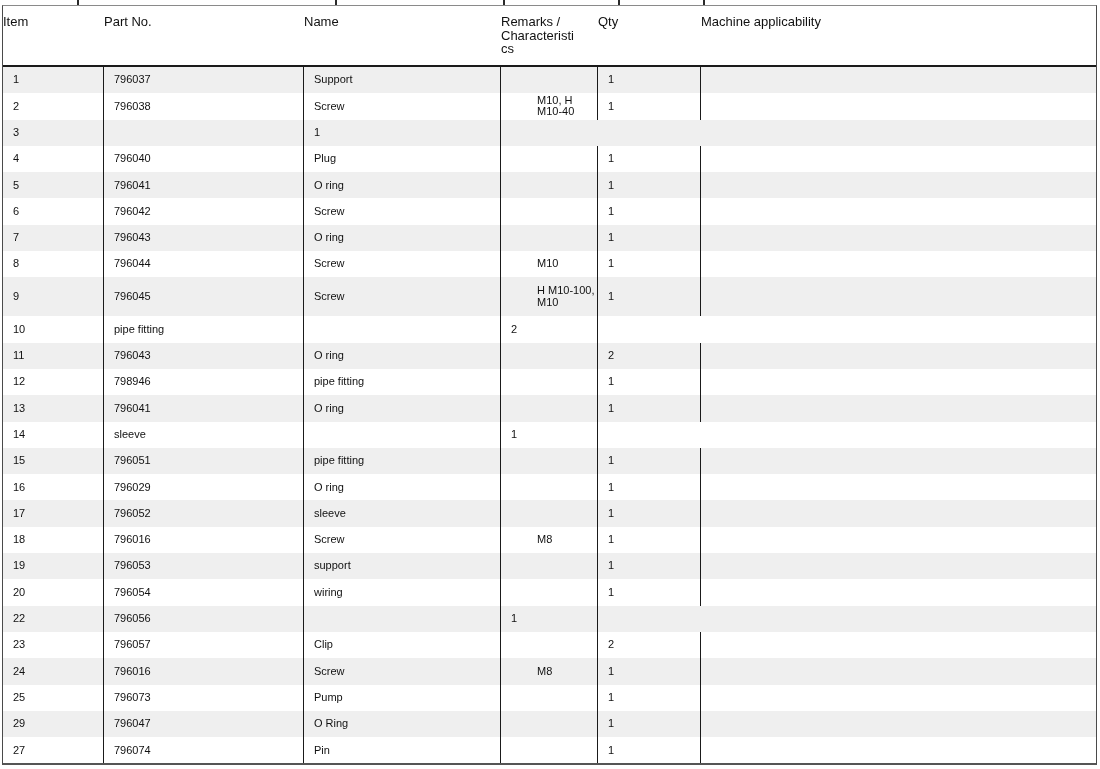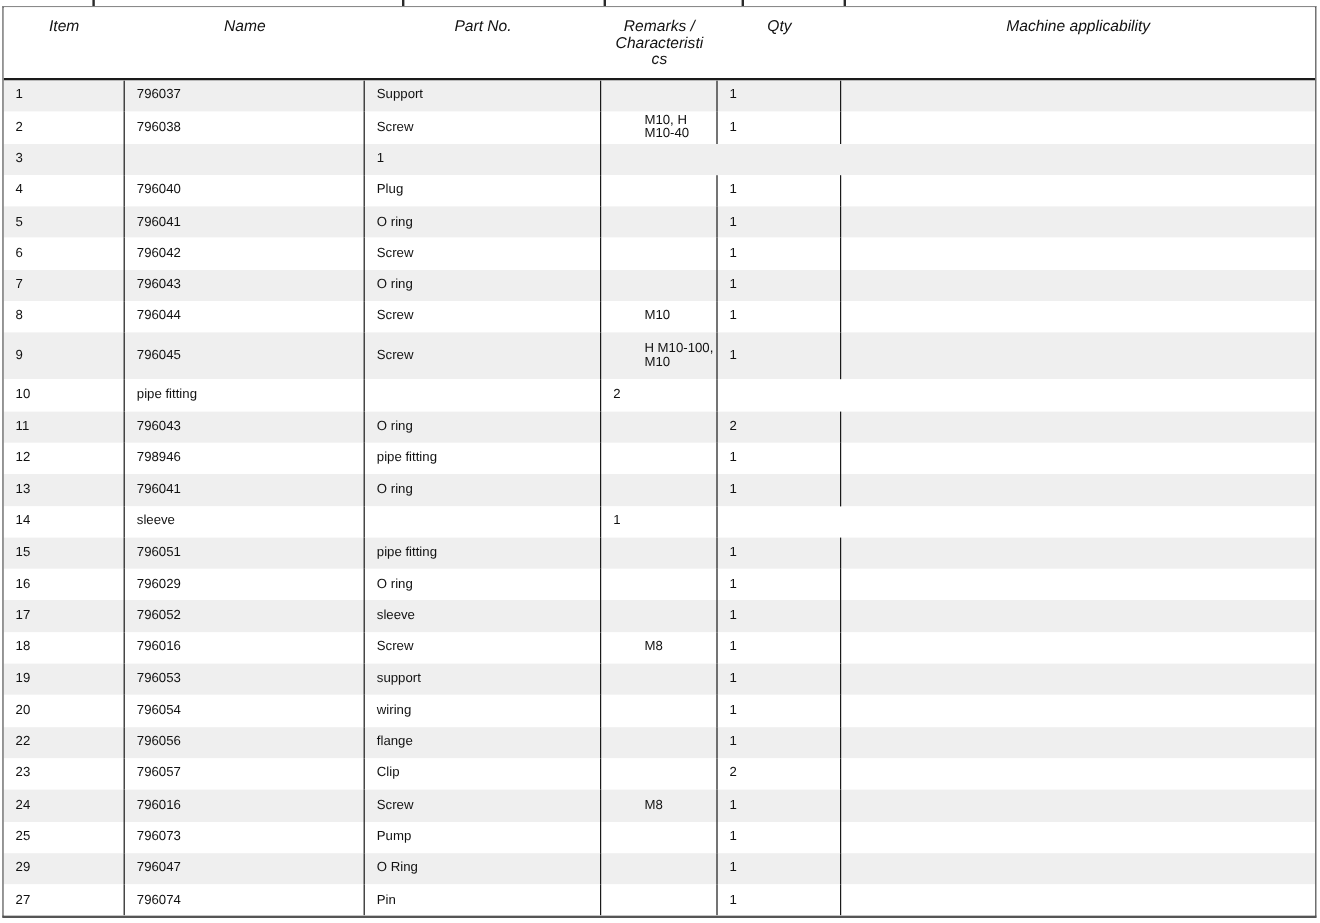--- a/index.html
+++ b/index.html
@@ -34,25 +34,23 @@
 
   .thead{
     height:61px;
     box-sizing:border-box;
     border-bottom:2px solid #1a1a1a;
     background:#fff;
   }
   .hcell{
     font-size:13px;
     line-height:1.05;
-    text-align:center;
     padding-top:9px;
     white-space:pre-line;
     overflow:hidden;
-    font-style:italic;
   }
 
   .tbody{height:696px;overflow:hidden;}
   .trow{height:26.3px;}
   .trow.tall{height:39px;}
   .trow:nth-child(odd){background:#efefef;}
   .trow:nth-child(even){background:#ffffff;}
 
   .cell{
     box-sizing:border-box;
@@ -76,22 +74,22 @@
   <div class="crop-tick" style="left:77px"></div>
   <div class="crop-tick" style="left:335px"></div>
   <div class="crop-tick" style="left:503px"></div>
   <div class="crop-tick" style="left:618px"></div>
   <div class="crop-tick" style="left:703px"></div>
 
   <div class="table-wrap">
 
     <div class="thead grid-cols">
       <div class="hcell">Item</div>
+      <div class="hcell">Part No.</div>
       <div class="hcell">Name</div>
-      <div class="hcell">Part No.</div>
       <div class="hcell">Remarks /
 Characteristi
 cs</div>
       <div class="hcell">Qty</div>
       <div class="hcell">Machine applicability</div>
     </div>
 
     <div class="tbody">
         <div class="trow grid-cols">
           <div class="cell c-item">1</div>
@@ -246,21 +244,20 @@
           <div class="cell c-item">20</div>
           <div class="cell c-part-no">796054</div>
           <div class="cell c-name">wiring</div>
           <div class="cell c-remarks"></div>
           <div class="cell c-qty">1</div>
           <div class="cell c-machine"></div>
         </div>
         <div class="trow grid-cols">
           <div class="cell c-item">22</div>
           <div class="cell c-part-no">796056</div>
-          <div class="cell c-name">flange</div>
           <div class="cell c-remarks"></div>
           <div class="cell c-qty">1</div>
           <div class="cell c-machine"></div>
         </div>
         <div class="trow grid-cols">
           <div class="cell c-item">23</div>
           <div class="cell c-part-no">796057</div>
           <div class="cell c-name">Clip</div>
           <div class="cell c-remarks"></div>
           <div class="cell c-qty">2</div>

